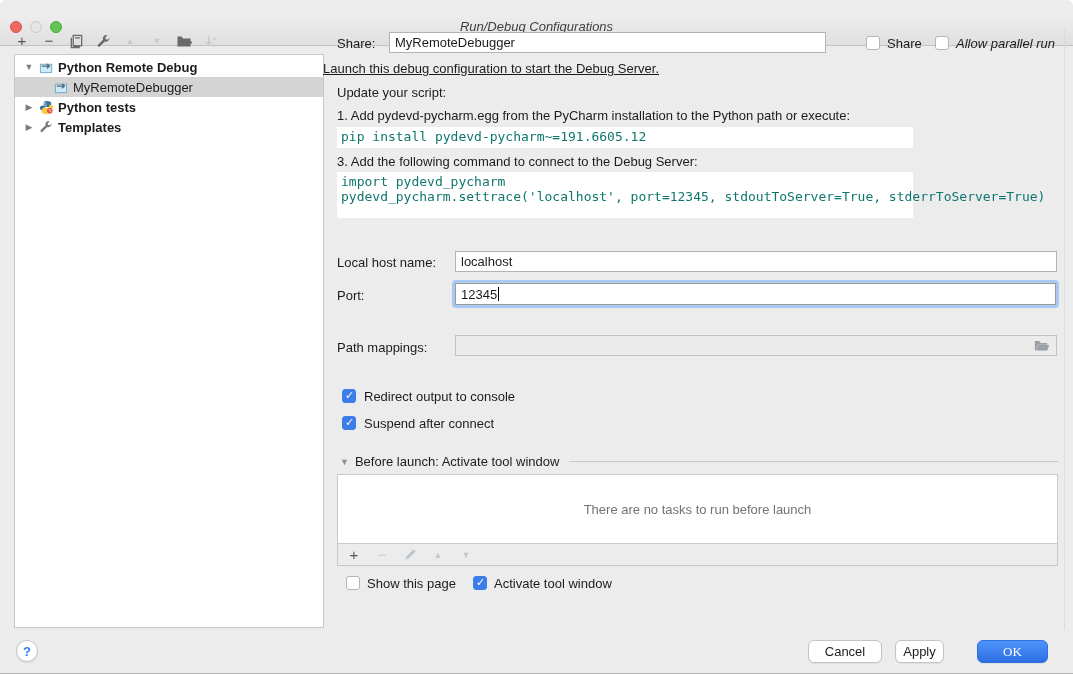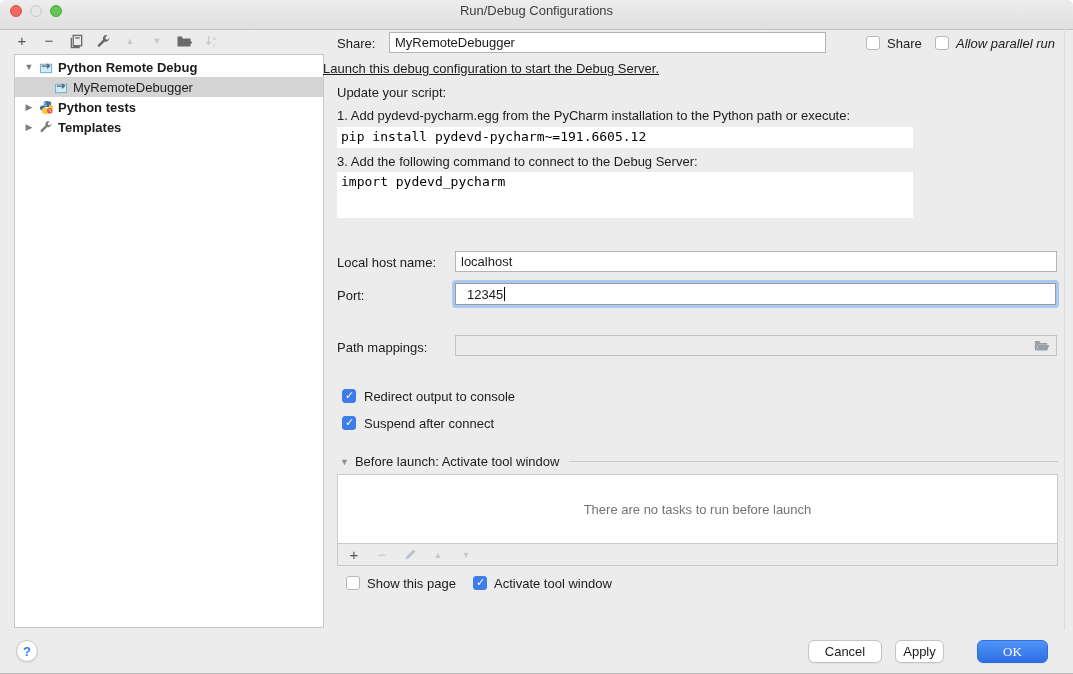--- a/index.html
+++ b/index.html
@@ -3,22 +3,22 @@
 <meta charset="utf-8">
 <style>
   html,body{margin:0;padding:0;background:#ffffff;}
   *{box-sizing:border-box;}
   #window{
     position:relative;width:1073px;height:674px;background:#ececec;
     font-family:"Liberation Sans","DejaVu Sans",sans-serif;font-size:13px;color:#1c1c1c;
     border-radius:6px 6px 0 0;overflow:hidden;border-bottom:1px solid #b5b5b5;
   }
   
-  .titlebar{position:absolute;left:0;top:0;width:1073px;height:30px;
-    background:linear-gradient(#ededed,#dfdfdf);border-bottom:1px solid #c3c3c3;}
+  .titlebar{position:absolute;left:0;top:16px;width:1073px;height:30px;
+    background:linear-gradient(#ededed,#dfdfdf);border-bottom:1px solid #c3c3c3;font-style:italic;}
   .title{position:absolute;left:0;right:0;top:3px;text-align:center;color:#3f3f3f;font-size:13px;}
   .tl{position:absolute;top:5px;width:12px;height:12px;border-radius:50%;}
   .tl.red{left:10px;background:#ee6a5f;border:1px solid #d55148;}
   .tl.gray{left:30px;background:#e6e6e6;border:1px solid #c8c8c8;}
   .tl.green{left:50px;background:#62c554;border:1px solid #4aา0;border:1px solid #4ca63e;}
   
   .side-toolbar{position:absolute;left:14px;top:31px;height:20px;display:flex;align-items:center;gap:11px;}
   .tbi{width:16px;height:16px;display:flex;align-items:center;justify-content:center;
        color:#545454;font-size:15px;line-height:16px;}
   .tbi.disabled{color:#c9c9c9;}
@@ -33,29 +33,29 @@
   .tlabel{white-space:nowrap;}
   .tlabel.bold{font-weight:700;}
   .indent{width:35px;flex:none;}
   
   .help-btn{position:absolute;left:16px;top:640px;width:22px;height:22px;border-radius:50%;
     background:#ffffff;border:1px solid #c6c6c6;color:#2f7cf6;font-size:13px;font-weight:700;
     display:flex;align-items:center;justify-content:center;box-shadow:0 1px 1px rgba(0,0,0,.08);}
   
   .txt{position:absolute;white-space:nowrap;}
   .code{position:absolute;left:337px;width:576px;background:#ffffff;
-    font-family:"DejaVu Sans Mono","Liberation Mono",monospace;font-size:13px;color:#000000;
+    font-family:"DejaVu Sans Mono","Liberation Mono",monospace;font-size:13px;color:#0f766e;
     padding:2px 4px;white-space:pre;}
   
   .field{position:absolute;background:#ffffff;border:1px solid #b3b3b3;height:21px;
     font-family:inherit;font-size:13px;color:#1c1c1c;padding:0 5px;border-radius:0;}
   input.field{outline:none;}
   .focus-ring{position:absolute;background:#a9c9f2;border-radius:4px;padding:3px;}
   .focus-inner{width:100%;height:100%;background:#ffffff;border:1px solid #9b9b9b;
-    display:flex;align-items:center;padding:0 11px;}
+    display:flex;align-items:center;padding:0 5px;}
   .caret{display:inline-block;width:1px;height:14px;background:#000;margin-left:1px;vertical-align:middle;}
   .disabled-field{position:absolute;background:#ebebeb;border:1px solid #c2c2c2;height:21px;
     display:flex;align-items:center;justify-content:flex-end;padding:0 6px;}
   
   .cb{position:absolute;width:14px;height:14px;border-radius:3px;background:#ffffff;
     border:1px solid #b6b6b6;}
   .cb.checked{background:#3d7de9;border-color:#3d7de9;}
   .cb.checked::after{content:"✓";position:absolute;left:2px;top:-1px;color:#ffffff;font-size:11px;font-weight:700;}
   
   .section-hdr{position:absolute;left:340px;top:454px;width:718px;display:flex;align-items:center;gap:6px;}
@@ -172,21 +172,21 @@
   <span class="cb" style="left:866px;top:36px;"></span>
   <span class="txt" style="left:887px;top:36px;">Share</span>
   <span class="cb" style="left:935px;top:36px;"></span>
   <span class="txt" style="left:956px;top:36px;font-style:italic;">Allow parallel run</span>
 
   <span class="txt" style="left:323px;top:61px;text-decoration:underline;">Launch this debug configuration to start the Debug Server.</span>
   <span class="txt" style="left:337px;top:85px;">Update your script:</span>
   <span class="txt" style="left:337px;top:108px;">1. Add pydevd-pycharm.egg from the PyCharm installation to the Python path or execute:</span>
   <div class="code" style="top:127px;height:21px;">pip install pydevd-pycharm~=191.6605.12</div>
   <span class="txt" style="left:337px;top:154px;">3. Add the following command to connect to the Debug Server:</span>
-  <div class="code" style="top:172px;height:46px;"><span style="display:block;">import pydevd_pycharm</span></div>
+  <div class="code" style="top:172px;height:46px;"><span style="display:block;">import pydevd_pycharm</span><span style="display:block;">pydevd_pycharm.settrace('localhost', port=12345, stdoutToServer=True, stderrToServer=True)</span></div>
 
   <span class="txt" style="left:337px;top:255px;">Local host name:</span>
   <input class="field" style="left: 455px; top: 251px; width: 602px;" value="localhost">
 
   <span class="txt" style="left:337px;top:288px;">Port:</span>
   <div class="focus-ring" style="left:452px;top:280px;width:607px;height:28px;">
     <div class="focus-inner">
         <span>12345</span>
         <span class="caret"></span>
       </div>

